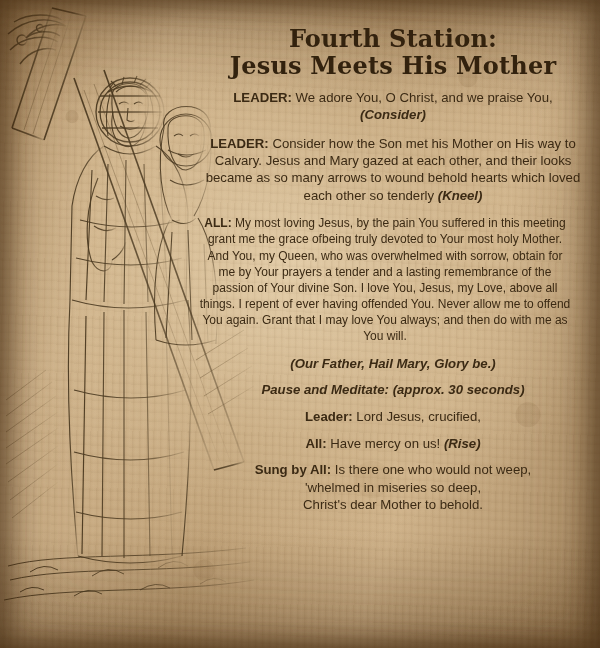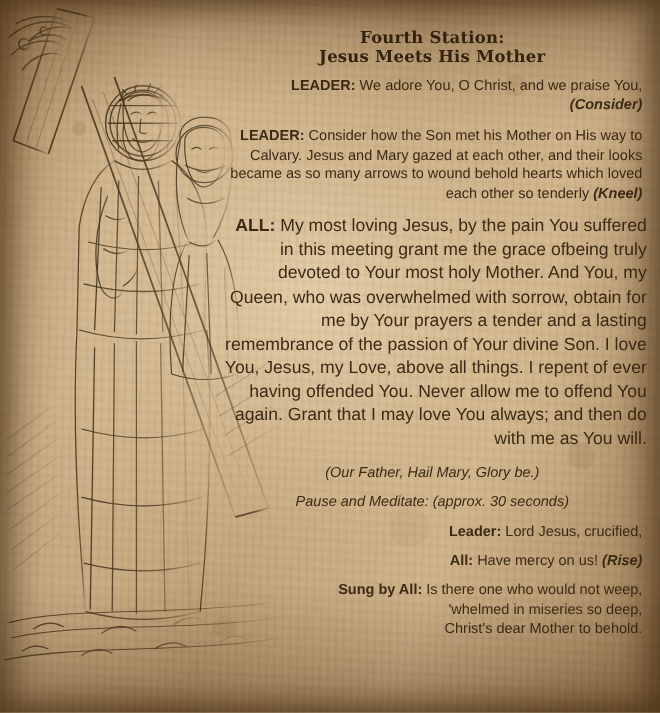--- a/index.html
+++ b/index.html
@@ -72,50 +72,49 @@
     left: 196px;
     top: 26px;
     width: 394px;
     color: #3b2a14;
     text-align: center;
   }
 
   .title {
     font-family: "DejaVu Serif", serif;
     font-weight: bold;
-    font-size: 15px;
+    font-size: 24px;
     line-height: 1.12;
     letter-spacing: 0.2px;
     color: #33230f;
     margin: 0 0 9px 0;
     text-align: center;
   }
   .title .line { display: block; white-space: nowrap; }
 
   .verse {
     font-size: 13.2px;
     line-height: 1.32;
     margin: 0 0 11px 0;
     color: #3b2a14;
     padding: 0 6px;
-    text-align: right;
   }
   .verse .spk { font-weight: bold; }
   .verse em { font-style: italic; font-weight: bold; }
   .block-italic {
     font-size: 13.2px;
-    font-weight: normal;
+    font-weight: bold;
     font-style: italic;
     margin: 0 0 11px 0;
     color: #3b2a14;
   }
   .big-body {
-    font-size: 16px;
+    font-size: 12px;
     line-height: 1.345;
-    margin: 0 0 12px 0;
+    margin: 0 16px 12px 0;
     padding: 0 2px;
   }
   .small-gap { margin-bottom: 9px; }
 </style>
 </head>
 <body>
 
 <div id="page">
 
   <div id="grain"></div>

